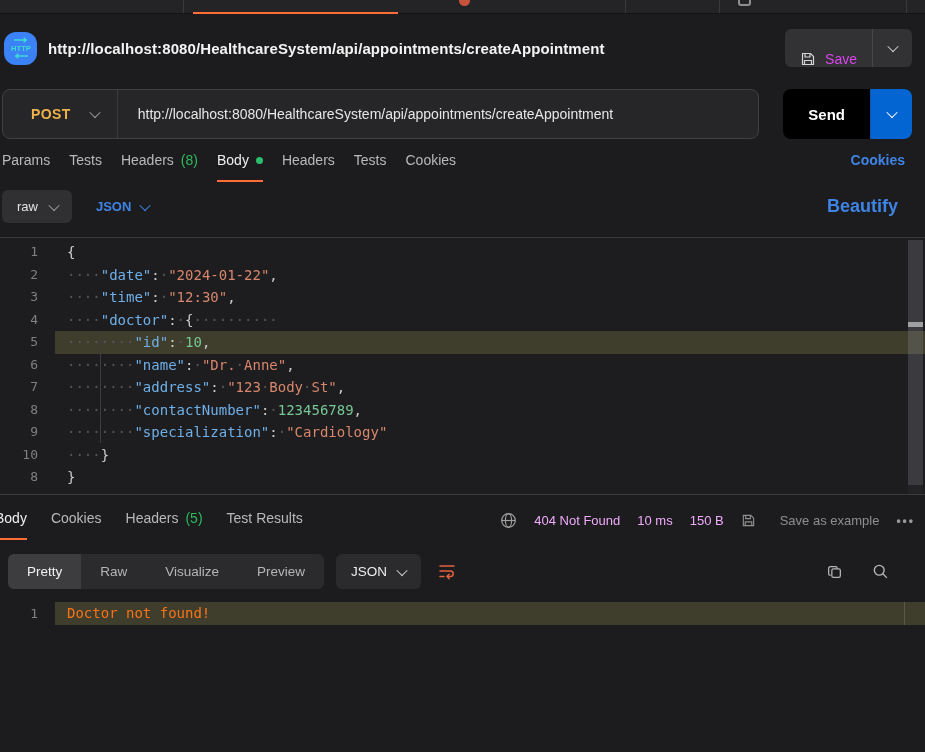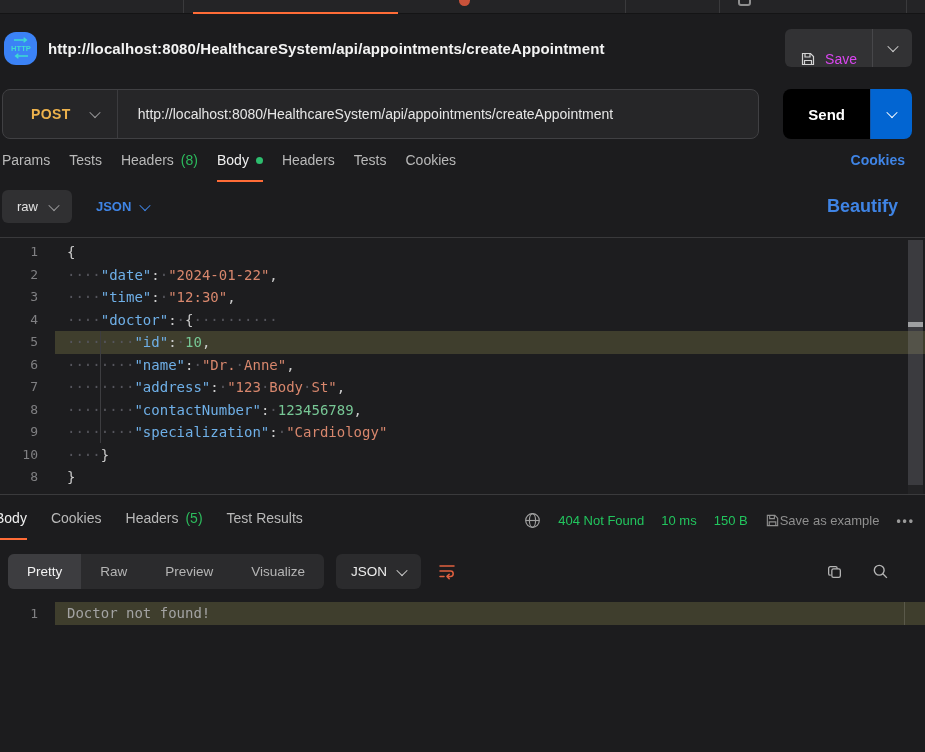--- a/index.html
+++ b/index.html
@@ -61,34 +61,34 @@
   .editor { position:relative; border-top:1px solid #39393b; height:257px; background:#1d1d1f; font-family:"DejaVu Sans Mono", monospace; font-size:14px; padding-top:3px; overflow:hidden; }
   .code-line { display:flex; height:22.5px; line-height:22.5px; white-space:pre; }
   .ln { flex:0 0 55px; width:55px; padding-right:17px; text-align:right; color:#808083; font-size:13px; }
   .line-body { flex:1; padding-left:12px; position:relative; }
   .line-body.hl { background:#3f3e2d; }
   .tk-w { color:#55555c; }
   .tk-k { color:#6fb0e8; }
   .tk-s { color:#d8876d; }
   .tk-n { color:#77c795; }
   .tk-p { color:#cccccc; }
-  .tk-t { color:#a3a3a3; }
+  .tk-t { color:#f97316; }
   .indent-guide { position:absolute; left:100px; top:93px; width:1px; height:112px; background:#3d3d40; }
   .sb-track { position:absolute; right:2px; top:2px; width:15px; height:246px; background:rgba(140,140,146,.28); }
   .sb-thumb { position:absolute; right:2px; top:84px; width:15px; height:5px; background:#9fa0a2; }
   .sb-corner { position:absolute; right:2px; bottom:0; width:15px; height:9px; background:#232325; }
 
   
   .response { border-top:1px solid #3a3a3c; }
   .resp-tabs-row { display:flex; align-items:flex-start; padding:15px 10px 0 0; }
   .resp-tabs-row .tabs-wrap { gap:24px; }
   .resp-tabs-row .tab:first-child { margin-left:-5px; }
   .resp-meta { margin-left:auto; display:flex; align-items:center; gap:17px; font-size:13px; padding-top:2px; }
-  .resp-green { color:#22c55e; white-space:nowrap; }
-  .save-example { display:flex; align-items:center; gap:0; color:#8f8f8f; cursor:default; white-space:nowrap; }
+  .resp-green { color:#f0abfc; white-space:nowrap; }
+  .save-example { display:flex; align-items:center; gap:24px; color:#8f8f8f; cursor:default; white-space:nowrap; }
   .more-dots { color:#9a9a9a; font-size:12px; letter-spacing:2px; font-weight:bold; cursor:default; }
 
   .resp-controls { display:flex; align-items:center; padding:14px 36px 13px 8px; }
   .seg-group { display:flex; background:#2b2b2d; border-radius:6px; overflow:hidden; font-size:13.5px; color:#b5b5b5; }
   .seg { padding:10px 19px; cursor:default; }
   .seg.active { background:#3d3d40; color:#f2f2f2; }
   .lang-pill { display:flex; align-items:center; gap:11px; background:#2b2b2d; border-radius:6px; padding:10px 15px; font-size:13.5px; color:#ececec; margin-left:12px; cursor:default; }
   .lang-pill .chev { color:#cfcfcf; }
   .wrap-btn { margin-left:17px; display:flex; align-items:center; cursor:default; }
   .resp-right-icons { margin-left:auto; display:flex; align-items:center; gap:29px; color:#b5b5b5; }
@@ -254,22 +254,22 @@
         <span>Save as example</span>
       </span>
       <span class="more-dots">•••</span>
     </div>
   </div>
 
   <div class="resp-controls">
     <div class="seg-group" id="resp-views">
         <div class="seg active">Pretty</div>
         <div class="seg">Raw</div>
+        <div class="seg">Visualize</div>
         <div class="seg">Preview</div>
-        <div class="seg">Visualize</div>
       </div>
     <div class="lang-pill">
       <span>JSON</span>
       <span class="chev"></span>
     </div>
     <div class="wrap-btn">
       <span>
         <svg width="18" height="17" viewBox="0 0 18 17" fill="none" stroke="#e0603f" stroke-width="1.5" stroke-linecap="round" stroke-linejoin="round">
           <path d="M2 3h14"></path>
           <path d="M2 8h10.5a2.7 2.7 0 0 1 0 5.4H9.5"></path>

